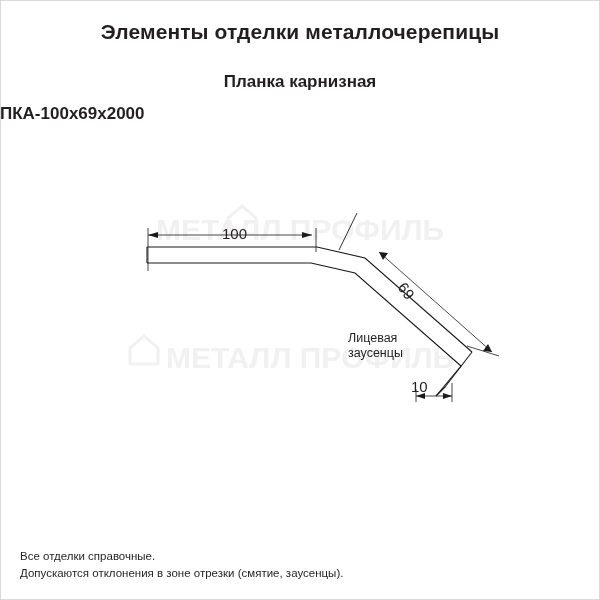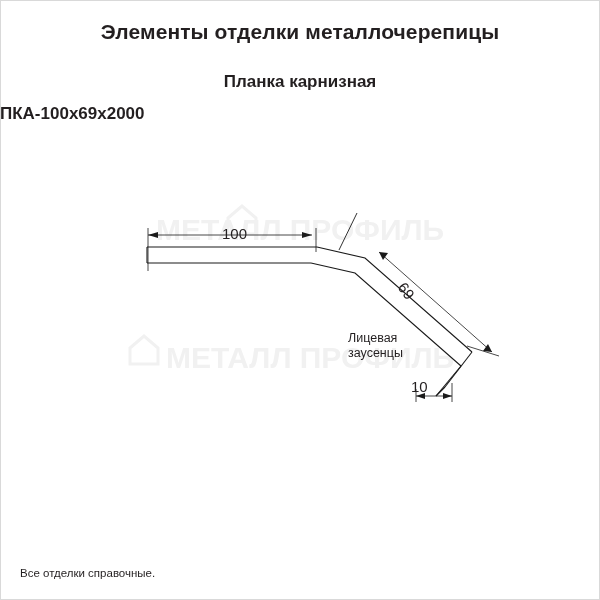--- a/index.html
+++ b/index.html
@@ -203,15 +203,16 @@
       <div>заусенцы</div>
     </div>
   </div>
 
   <div class="dim-100">100</div>
   <div class="dim-69">69</div>
   <div class="dim-10">10</div>
 
   <div class="footnotes">
     <div class="footnote">Все отделки справочные.</div>
+    <div class="footnote">Допускаются отклонения в зоне отрезки (смятие, заусенцы).</div>
   </div>
 
 </div>
 
 </body></html>

